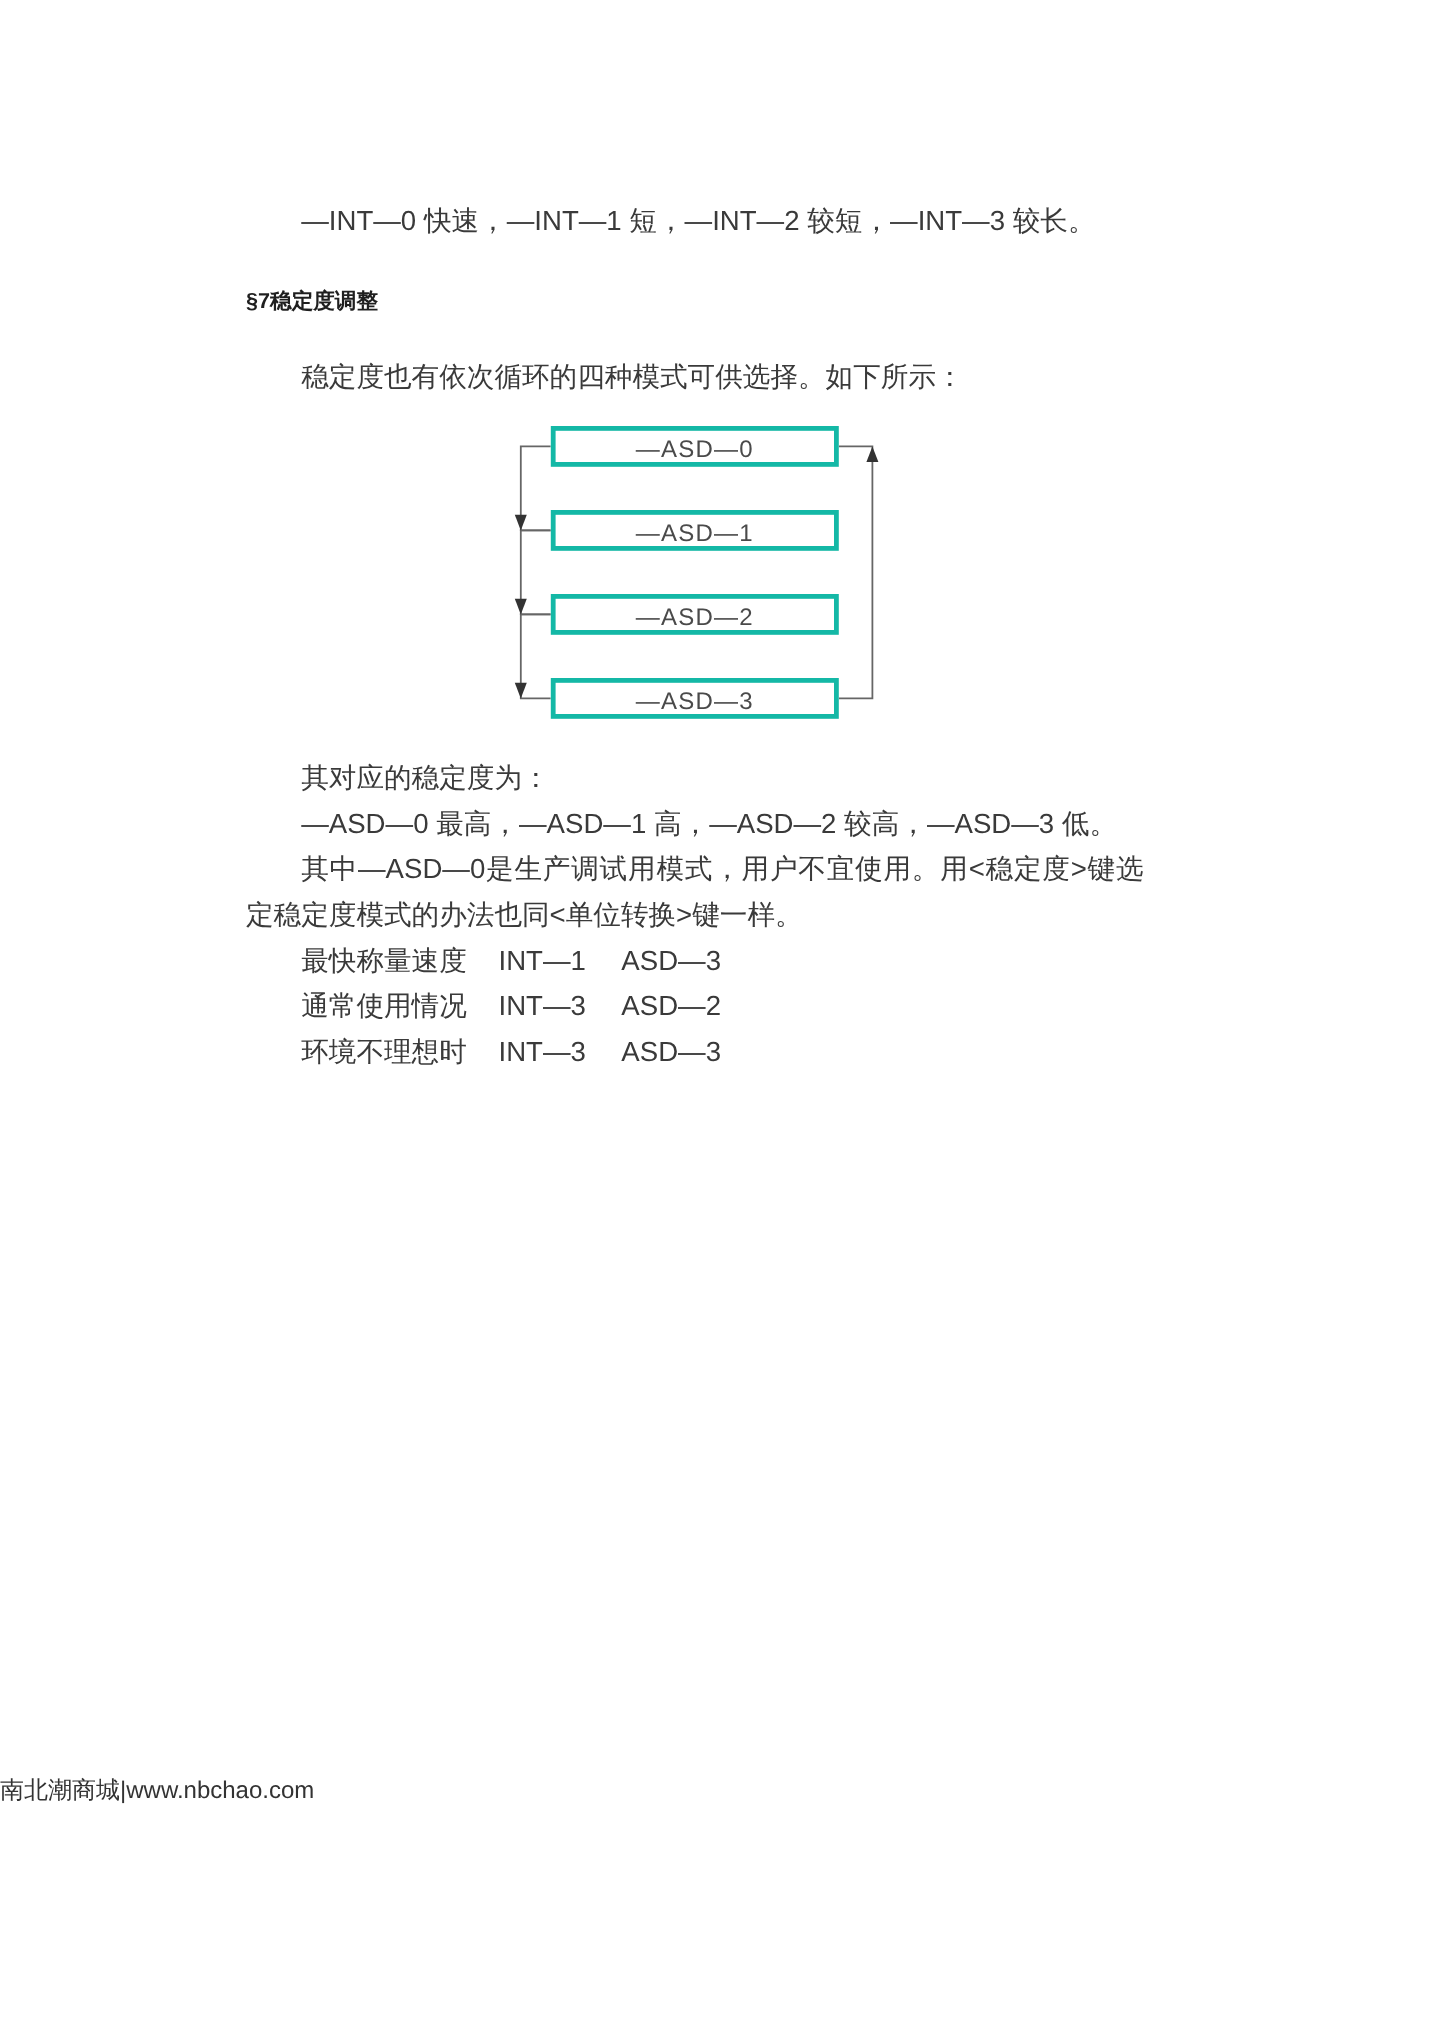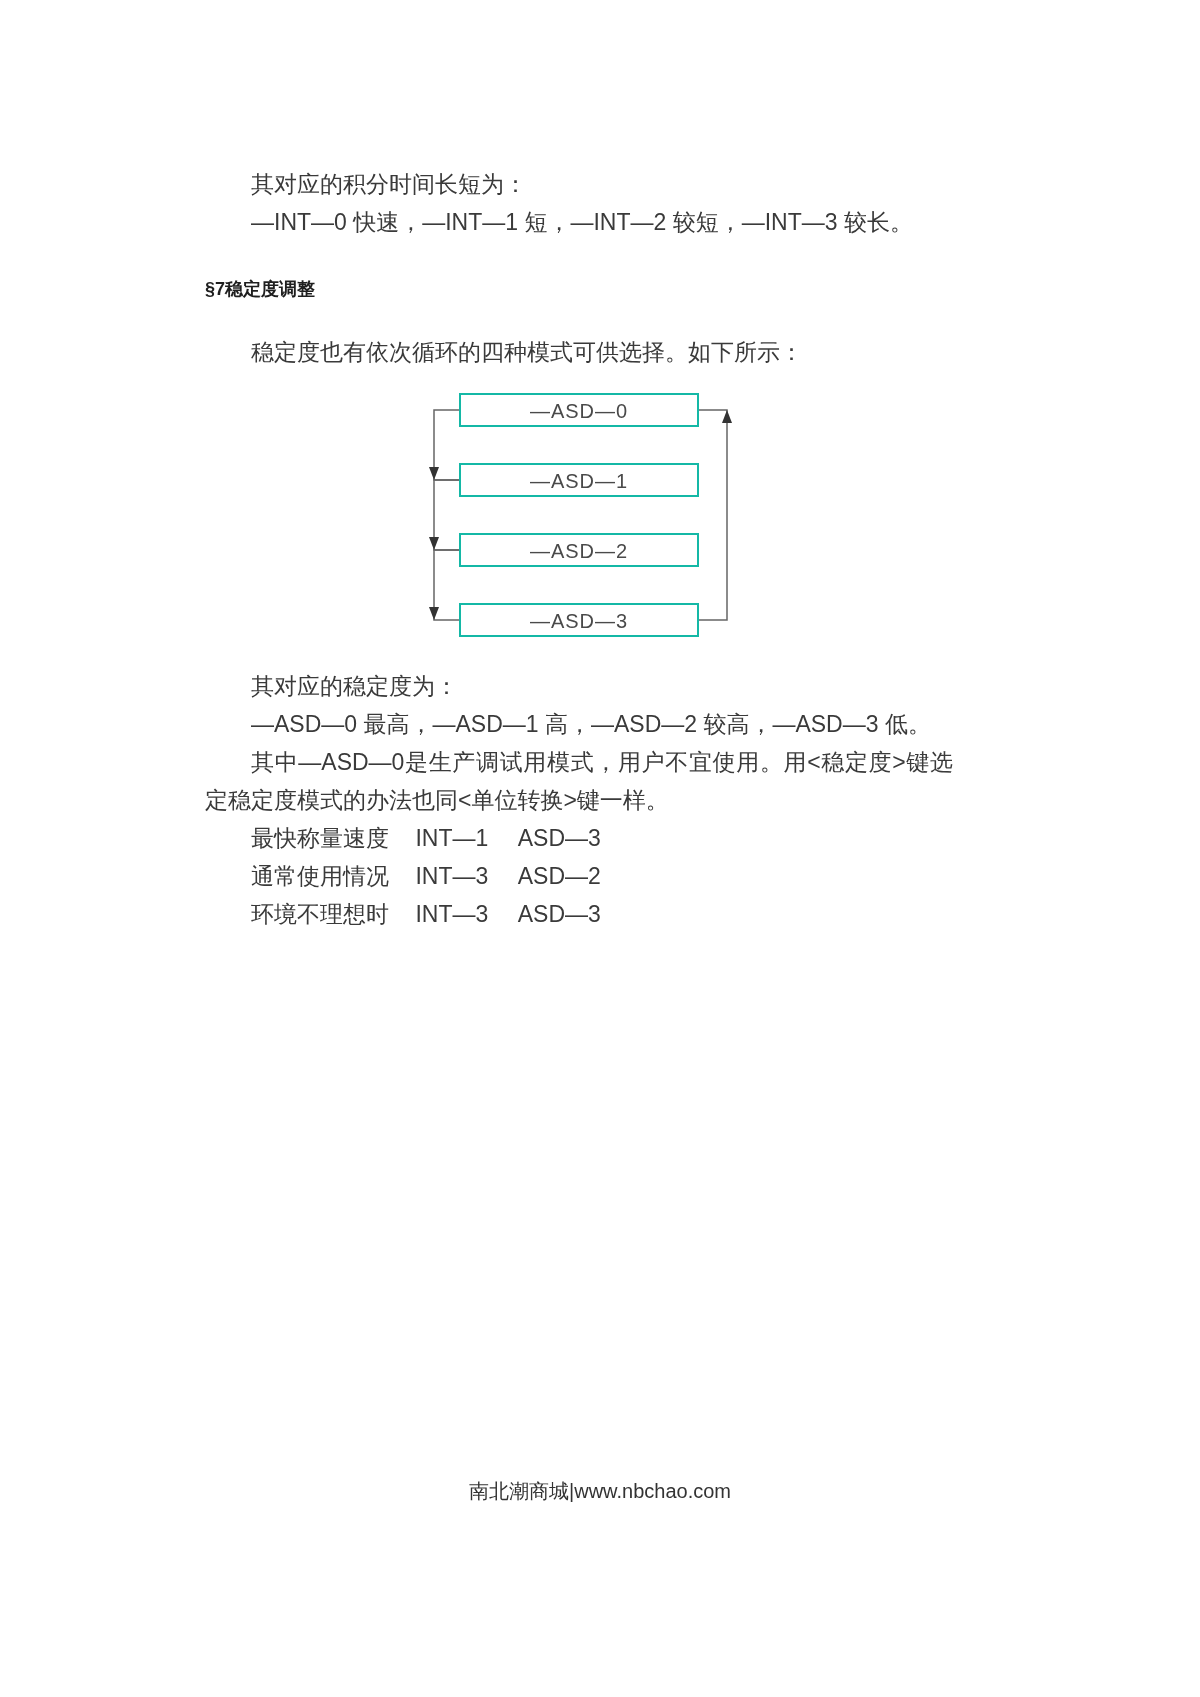--- a/index.html
+++ b/index.html
@@ -18,41 +18,40 @@
   .justify { text-align:justify; }
   .heading { font-weight:bold; font-size:18px; color:#1f1f1f; line-height:36px; }
   .h7 { margin:30px 0 26px; }
   .h8 { margin:16px 0 26px; }
 
   .diagram-wrap { margin:22px 0 28px; display:flex; justify-content:center; }
   .diagram { position:relative; width:330px; height:246px; }
   .diagram svg { position:absolute; left:0; top:0; }
   .dbox {
     position:absolute; left:45px; width:240px; height:34px;
-    border:2px solid #14b8a6; background:#fff; text-align:center;
+    border:4px solid #14b8a6; background:#fff; text-align:center;
     line-height:32px; font-size:20px; color:#4a4a4a; letter-spacing:1px;
   }
   .b0{top:0;} .b1{top:70px;} .b2{top:140px;} .b3{top:210px;}
 
   .spec-row span { display:inline-block; }
   .spec-label { width:158px; }
   .spec-int { width:96px; }
 
   .footer {
     position:absolute; left:0; width:100%; top:1478px;
-    text-align:center; font-size:20px; color:#333333;
+    font-size:20px; color:#333333;
   }
 </style>
 </head>
 <body>
 
 <div class="page">
   <div class="content">
 
-    <p class="indent">其对应的积分时间长短为：</p>
     <p class="indent">—INT—0 快速，—INT—1 短，—INT—2 较短，—INT—3 较长。</p>
 
     <h2 class="heading h7">§7稳定度调整</h2>
 
     <p class="indent">稳定度也有依次循环的四种模式可供选择。如下所示：</p>
 
     <div class="diagram-wrap">
       <div class="diagram">
         <svg width="330" height="246" viewBox="0 0 330 246">
           <g stroke="#666" stroke-width="1.5" fill="none">

